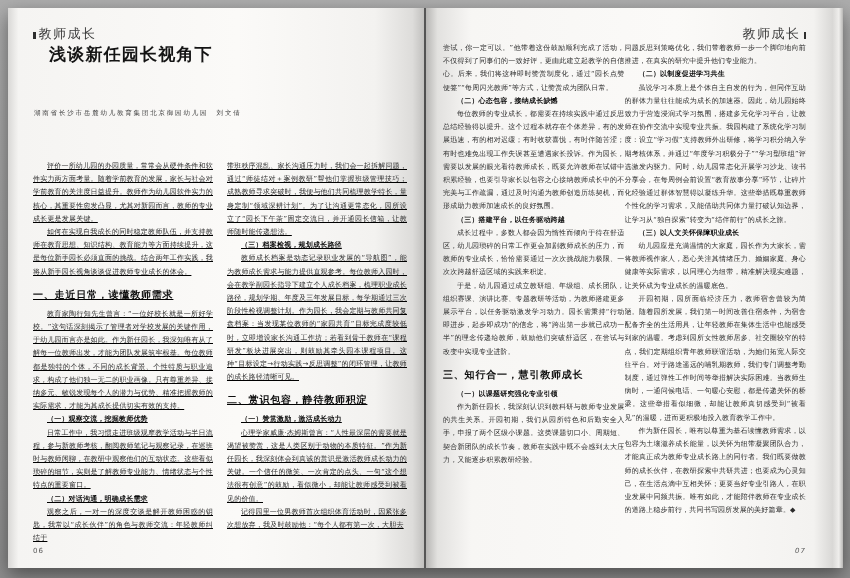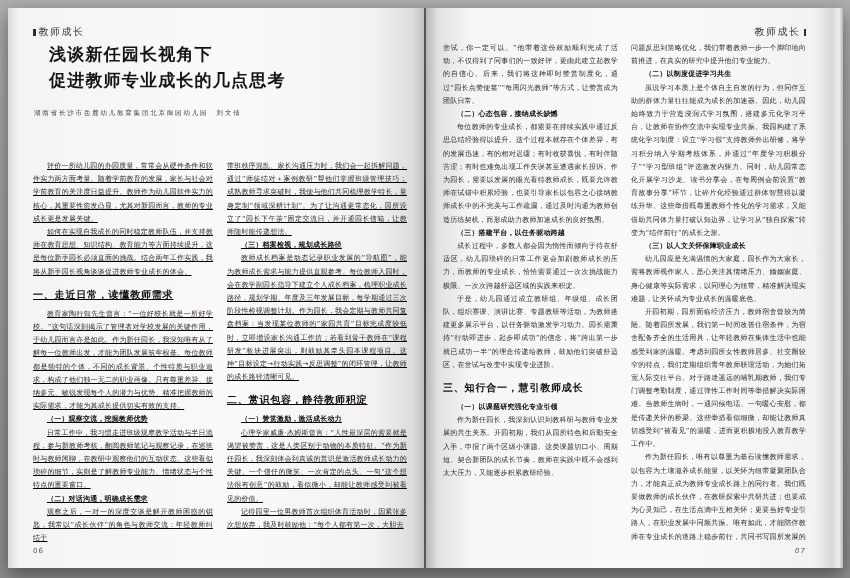--- a/index.html
+++ b/index.html
@@ -20,42 +20,42 @@
   }
   .page-right {
     left:417px; width:418px;
     background: linear-gradient(to right, #b3b2b0 0%, #e2e1df 3%, #f7f6f4 11%, #fbfaf8 60%, #f3f2f0 93%, #d9d8d6 97.5%, #efeeec 99%, #b8b7b5 100%);
   }
   .spine {
     position:absolute; left:416px; top:0; width:2px; height:560px;
     background: linear-gradient(180deg, #565656, #3f3f3f 50%, #575757);
   }
   .running-head {
-    position:absolute; top:17px; font-size:10px; color:#3b3b3b; letter-spacing:1.5px;
+    position:absolute; top:17px; font-size:13px; color:#3b3b3b; letter-spacing:1.5px;
     white-space:nowrap;
   }
   .running-head .bar {
     display:inline-block; width:2.5px; height:7.5px; background:#2e2e2e;
     vertical-align:-1px;
   }
   .running-head.rh-left { left:25px; }
   .running-head.rh-left .bar { margin-right:3px; }
   .running-head.rh-right { right:37px; }
   .running-head.rh-right .bar { margin-left:3px; }
   .article-title {
     position:absolute; left:41px; top:33px; font-size:17px; font-weight:bold;
     color:#141414; line-height:26px; letter-spacing:1.2px; white-space:nowrap;
   }
   .byline {
     position:absolute; left:26px; top:101px; font-size:6.5px; color:#454545;
     letter-spacing:1.8px; white-space:nowrap;
   }
   .cols { position:absolute; display:flex; }
   .cols-left { left:25px; top:152px; width:374px; height:386px; gap:14px;text-decoration:underline; }
-  .cols-right { left:18px; top:34px; width:363px; height:504px; gap:13px; }
+  .cols-right { left:18px; top:34px; width:363px; height:504px; }
   .col { flex:1; overflow:hidden; }
   .p {
     font-size:7px; line-height:13.2px; text-align:justify; color:#2b2b2b;
     letter-spacing:0.2px;
   }
   .indent { text-indent:2em; }
   .h1 {
     font-size:10px; font-weight:bold; color:#0f0f0f; letter-spacing:0.8px;
     margin:9px 0 7px 0; line-height:13px;
   }
@@ -72,21 +72,20 @@
 </head>
 <body>
 
 <div class="book">
 
   <div class="page page-left">
     <div class="running-head rh-left"><span class="bar"></span><span>教师成长</span></div>
 
     <div class="article-title">
       <div>浅谈新任园长视角下</div>
-      <div>促进教师专业成长的几点思考</div>
     </div>
 
     <div class="byline">湖南省长沙市岳麓幼儿教育集团北京御园幼儿园　刘文倩</div>
 
     <div class="cols cols-left">
       <div class="col">
         <div class="p indent">评价一所幼儿园的办园质量，常常会从硬件条件和软件实力两方面考量。随着学前教育的发展，家长与社会对学前教育的关注度日益提升。教师作为幼儿园软件实力的核心，其重要性愈发凸显，尤其对新园而言，教师的专业成长更是发展关键。</div>
         <div class="p indent">如何在实现自我成长的同时稳定教师队伍，并支持教师在教育思想、知识结构、教育能力等方面持续提升，这是每位新手园长必须直面的挑战。结合两年工作实践，我将从新手园长视角谈谈促进教师专业成长的体会。</div>
         <div class="h1">一、走近日常，读懂教师需求</div>
         <div class="p indent">教育家陶行知先生曾言：“一位好校长就是一所好学校。”这句话深刻揭示了管理者对学校发展的关键作用，于幼儿园而言亦是如此。作为新任园长，我深知唯有从了解每一位教师出发，才能为团队发展筑牢根基。每位教师都是独特的个体，不同的成长背景、个性特质与职业追求，构成了他们独一无二的职业画像。只有尊重差异、接纳多元、敏锐发现每个人的潜力与优势、精准把握教师的实际需求，才能为其成长提供切实有效的支持。</div>

